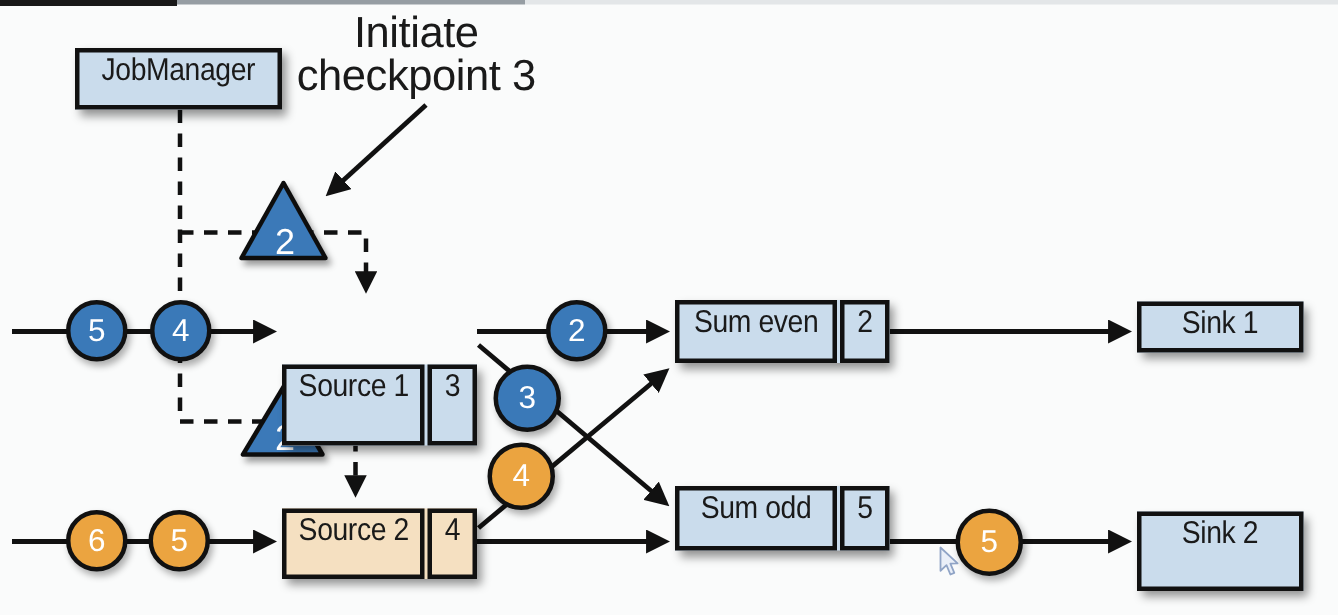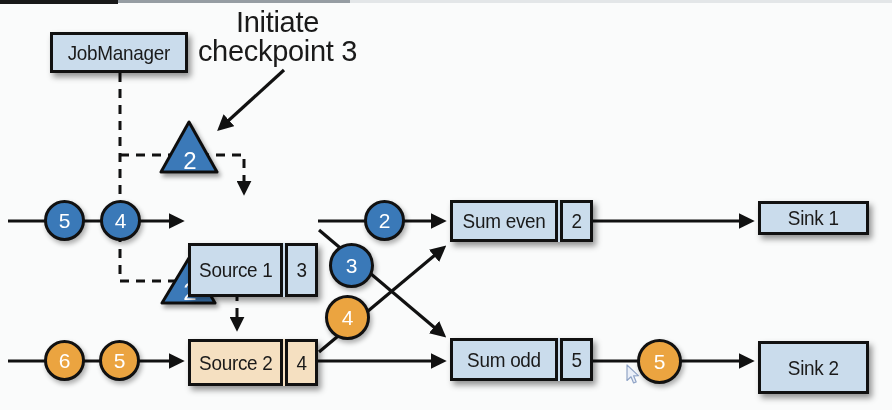--- a/index.html
+++ b/index.html
@@ -15,36 +15,36 @@
   #edge3{left:350px;width:542px;height:3px;background:#cfd5d9;opacity:.55;}
 
   #wires{position:absolute;left:0;top:0;z-index:1;}
 
   
   .node{
     position:absolute;display:flex;gap:2px;z-index:2;
     box-shadow:3px 4px 6px rgba(0,0,0,.42);
   }
   .node .cell{
-    border:3px solid #111;display:flex;align-items:center;justify-content:center;
+    border:3px solid #111;display:flex;justify-content:center;
     font-size:21px;letter-spacing:-.3px;white-space:nowrap;
   }
   .node .main{flex:1;}
   .node .state{width:27px;flex:0 0 auto;}
   .fill-blue{background:var(--box_blue);}
   .fill-blue .cell{background:var(--box_blue);}
   .fill-tan{background:var(--box_tan);}
   .fill-tan .cell{background:var(--box_tan);}
   .cond{display:inline-block;transform:scaleX(.9);}
 
   #jobmanager{left:50px;top:32px;width:138px;height:41px;}
   #source1{left:188px;top:200px;width:130px;height:54px;margin-top:43px;}
   #source2{left:188px;top:339px;width:130px;height:47px;}
   #sum-even{left:450px;top:200px;width:143px;height:42px;}
-  #sum-odd{left:450px;top:338px;width:143px;height:43px;}
+  #sum-odd{left:450px;top:324px;width:143px;height:43px;}
   #sink1{left:758px;top:201px;width:111px;height:34px;}
   #sink2{left:758px;top:341px;width:111px;height:53px;}
 
   
   .record{
     position:absolute;z-index:2;border:3.5px solid #111;border-radius:50%;
     display:flex;align-items:center;justify-content:center;
     color:#fff;font-size:21px;box-shadow:2px 3px 5px rgba(0,0,0,.32);
     width:35px;height:35px;
   }

